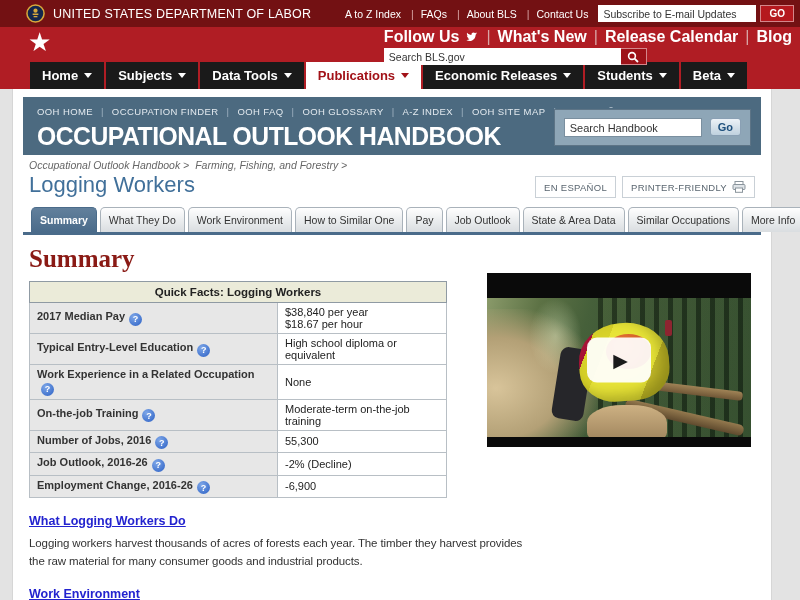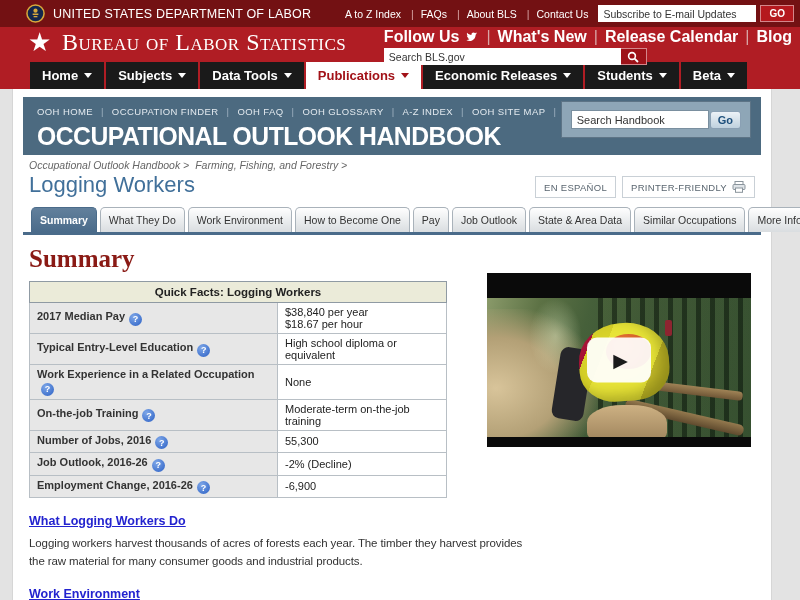--- a/index.html
+++ b/index.html
@@ -35,21 +35,21 @@
   
   .page { height:511px; background:#e3e3e3; }
   .panel { margin-left:12px; width:760px; height:100%; background:#fff; border-left:1px solid #d6d6d6; border-right:1px solid #d6d6d6; padding-top:8px; }
 
   
   .ooh-band { margin:0 10px; height:58px; background:#4c6a80; position:relative; padding:9px 0 0 14px; }
   .ooh-links { font-size:9.5px; color:#e3eaef; letter-spacing:.4px; display:flex; white-space:nowrap; }
   .ooh-links > .pp + .pp::before { content:"|"; padding:0 8px; color:#9fb2c0; }
   .ooh-links .pp { cursor:pointer; }
   .ooh-title { color:#fff; font-size:26px; font-weight:bold; letter-spacing:-.5px; margin-top:4px; transform:scaleX(.95); transform-origin:left; white-space:nowrap; }
-  .ooh-search { position:absolute; right:10px; top:4px; background:#8ea6b7; border:1px solid #5d7486; padding:8px 9px; display:flex; gap:1px; align-items:flex-end; }
+  .ooh-search { position:absolute; right:10px; top:12px; background:#8ea6b7; border:1px solid #5d7486; padding:8px 9px; display:flex; gap:8px; align-items:flex-start; }
   .ooh-search input { width:138px; height:19px; border:1px solid #7a8f9f; font-size:11px; padding:0 5px; font-family:inherit; color:#333; }
   .ooh-go { font-size:11px; font-weight:bold; color:#1d4f7c; background:linear-gradient(#ecf2f7,#bfd1de); border:1px solid #8aa0b4; border-radius:3px; padding:2px 7px; cursor:pointer; font-family:inherit; }
 
   
   .content-inner { padding:0 16px; }
   .breadcrumb { margin-top:4px; font-size:10.5px; color:#666;font-style:italic; }
   .crumb { cursor:pointer; }
   .crumb::after { content:" >"; color:#666; padding-right:3px; }
   .title-row { display:flex; align-items:flex-start; margin-top:1px; }
   .page-title { color:#41709a; font-size:22px; font-weight:normal; }
@@ -122,21 +122,20 @@
       <span class="pp">About BLS</span>
       <span class="pp">Contact Us</span>
     </span>
     <input type="text" value="Subscribe to E-mail Updates" style="">
     <button class="go-btn">GO</button>
   </div>
 </div>
 
 <div class="bls-bar">
   <span class="bls-star">★</span>
-  <span class="bls-name">Bureau of Labor Statistics</span>
   <div class="bls-right">
     <div class="follow-row pipes">
       <span class="pp">
         <span>Follow Us</span><svg class="bird" width="13" height="11" viewBox="0 0 14 11">
             <path d="M13.5 1.3c-.5.3-1 .5-1.5.6-.4-.5-1-.8-1.7-.8-1.3 0-2.3 1-2.3 2.3 0 .2 0 .4.1.5C6.2 3.8 4.5 2.9 3.4 1.5c-.2.4-.3.8-.3 1.2 0 .8.4 1.5 1 1.9-.4 0-.7-.1-1-.3 0 1.1.8 2 1.8 2.3-.2 0-.4.1-.6.1H3.8c.3.9 1.1 1.6 2.1 1.6-.8.6-1.8 1-2.8 1H2.5c1 .7 2.2 1 3.5 1 4.2 0 6.5-3.5 6.5-6.5v-.3c.4-.3.8-.7 1-1.2z" fill="#fff"></path>
           </svg>
       </span>
       <span class="pp">What's New</span>
       <span class="pp">Release Calendar</span>
       <span class="pp">Blog</span>
@@ -224,21 +223,21 @@
             </svg>
           </button>
         </div>
       </div>
     </div>
 
     <div class="tabs-outer">
       <span class="tab active">Summary</span>
       <span class="tab">What They Do</span>
       <span class="tab">Work Environment</span>
-      <span class="tab">How to Become One</span>
+      <span class="tab">How to Similar One</span>
       <span class="tab">Pay</span>
       <span class="tab">Job Outlook</span>
       <span class="tab">State &amp; Area Data</span>
       <span class="tab">Similar Occupations</span>
       <span class="tab">More Info</span>
     </div>
 
     <div class="content-inner">
       <div class="summary-region">
         <h2 class="summary-h">Summary</h2>

